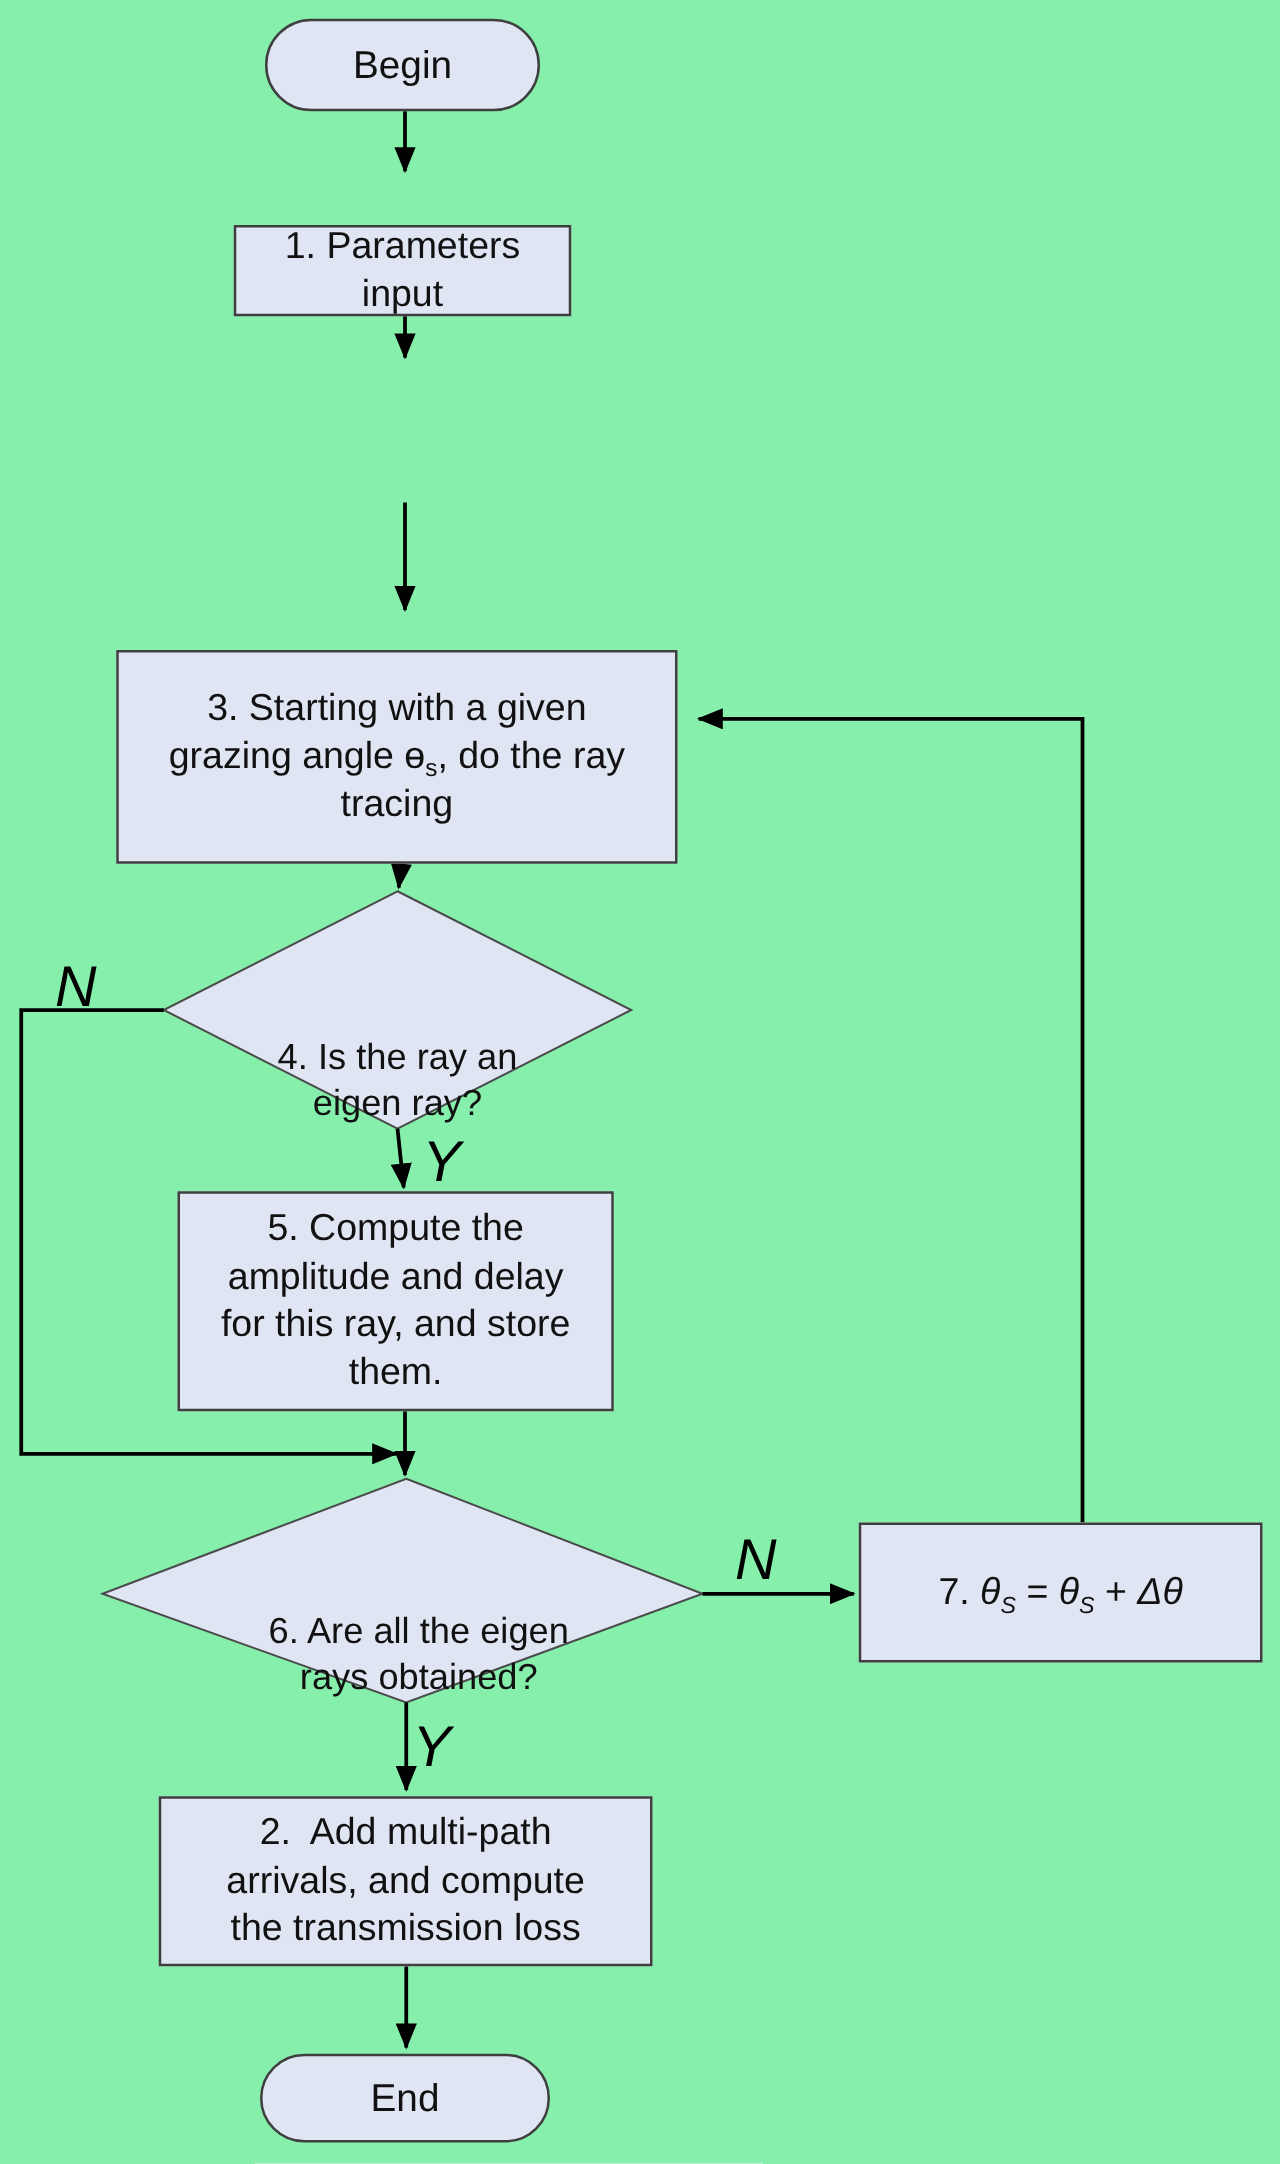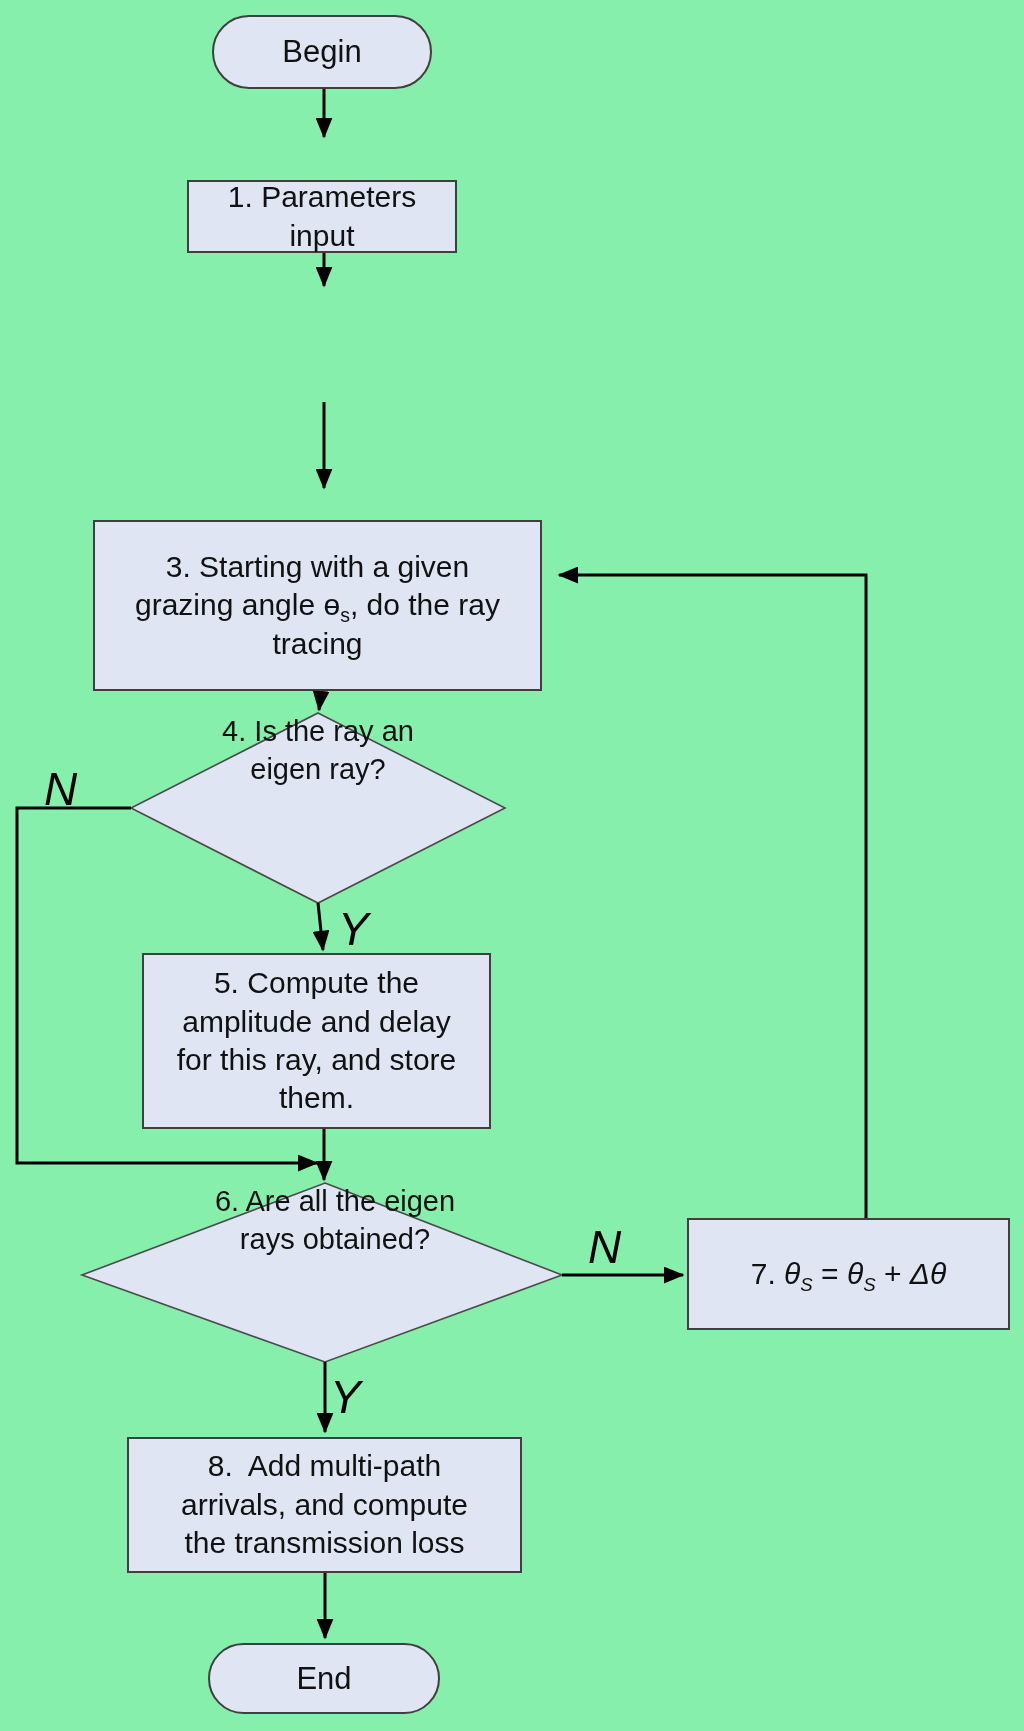--- a/index.html
+++ b/index.html
@@ -34,21 +34,21 @@
     white-space: pre-wrap;
     font-size: 30px;
     line-height: 1.28;
   }
   .terminator { border-radius: 40px; border-width: 2px; }
   .terminator .txt { font-size: 31px; }
 
   .dtext {
     position: absolute;
     display: flex;
-    align-items: flex-start;
+    align-items: flex-end;
     justify-content: center;
     text-align: center;
     background: transparent;
     border: none;
   }
   .dtext .txt { white-space: pre-wrap; font-size: 29px; line-height: 1.3; }
 
   .formula { font-size: 35px; white-space: pre; }
   .formula .gk { font-style: italic; }
   .formula sub { font-style: italic; font-size: 0.62em; line-height: 0; }
@@ -121,21 +121,21 @@
   <div class="dtext" style="left:132px; top:1183px; width:406px; height:179px;">
     <span class="txt">6. Are all the eigen
 rays obtained?</span>
   </div>
 
   <div class="node" style="left:687px; top:1218px; width:323px; height:112px;align-items:center;">
     <span class="txt formula"><span>7. </span><span class="gk">θ</span><sub>S</sub><span> = </span><span class="gk">θ</span><sub>S</sub><span> + </span><span class="gk">Δ</span><span class="gk">θ</span></span>
   </div>
 
   <div class="node" style="left:127px; top:1437px; width:395px; height:136px;">
-    <span class="txt">8.  Add multi-path
+    <span class="txt">2.  Add multi-path
 arrivals, and compute
 the transmission loss</span>
   </div>
 
   <div class="node terminator" style="left:208px; top:1643px; width:232px; height:71px;">
     <span class="txt">End</span>
   </div>
 
   <div class="branch" style="left:44px; top:766px;">N</div>
   <div class="branch" style="left:338px; top:906px;">Y</div>

